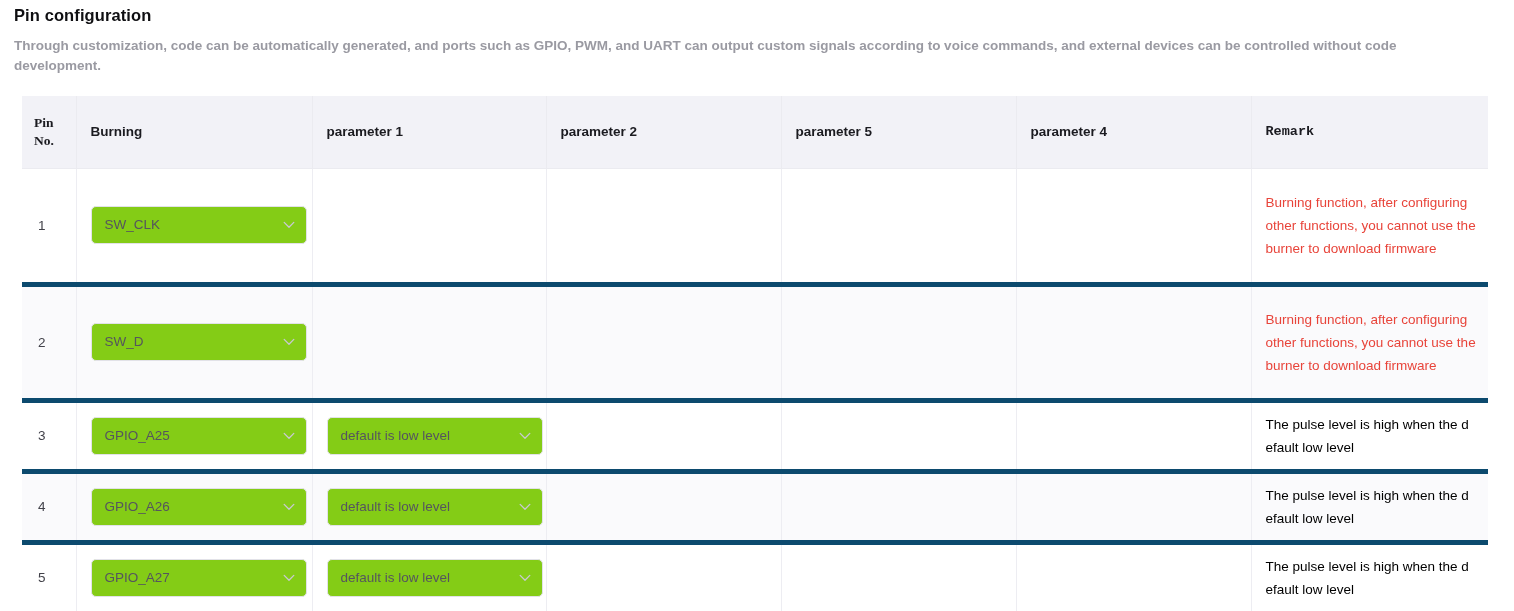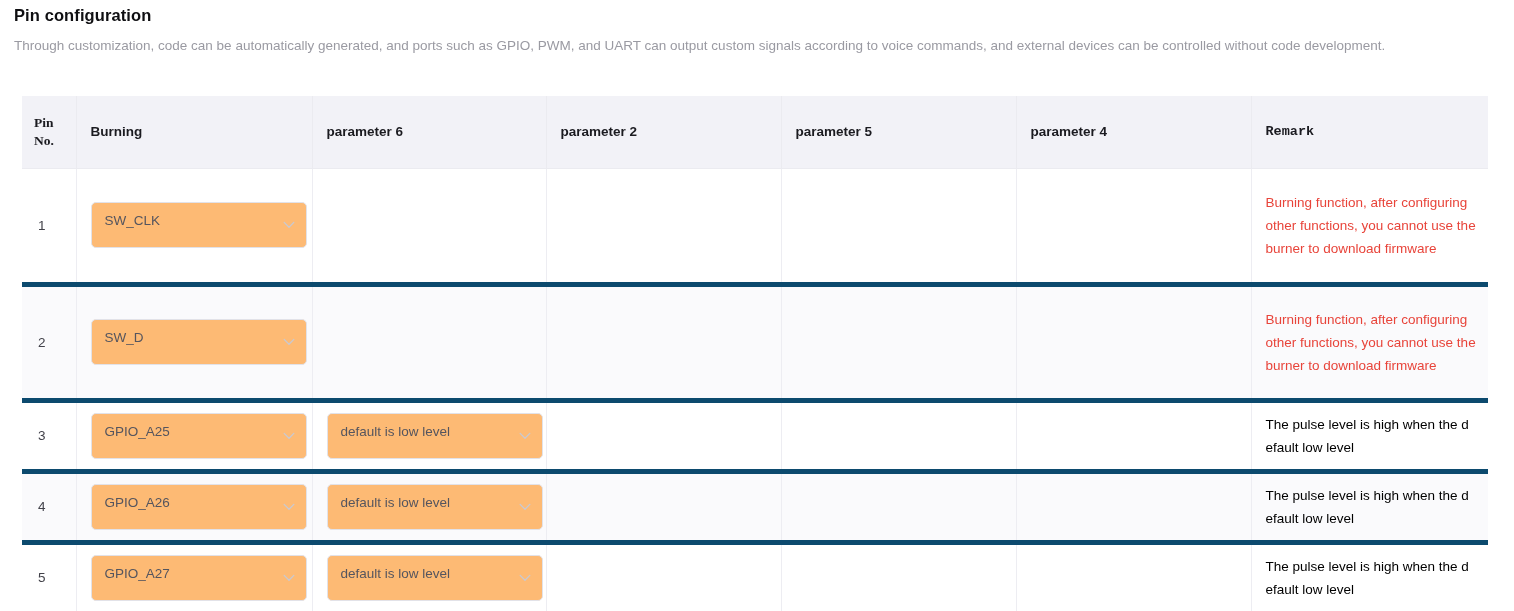--- a/index.html
+++ b/index.html
@@ -27,21 +27,21 @@
     color: #0f0f12;
     letter-spacing: 0.1px;
     line-height: 24px;
   }
   .page-desc {
     margin: 0;
     padding: 9px 40px 0 14px;
     font-size: 13.5px;
     line-height: 19.5px;
     color: #9a9aa2;
-    font-weight: 400;
+    font-weight: 700;
     max-width: 1470px;
   }
 
   
   .table-wrap {
     position: absolute;
     left: 22px;
     top: 96px;
     width: 1466px;
     background: #ffffff;
@@ -101,24 +101,24 @@
   }
 
   td.cell-tall   { height: 116px; }
   td.cell-short  { height: 71px; }
 
   
   .select {
     position: relative;
     display: block;
     width: 216px;
-    height: 46px;
+    height: 38px;
     border: 1px solid #e2e2e8;
     border-radius: 5px;
-    background: #fdba74;
+    background: #84cc16;
     cursor: pointer;
   }
   .select .sel-value {
     position: absolute;
     left: 13px;
     top: 0;
     right: 30px;
     height: 36px;
     line-height: 36px;
     font-size: 13.5px;
@@ -167,21 +167,21 @@
           <col class="c-p1">
           <col class="c-p2">
         <col class="c-p3">
           <col class="c-p4">
           <col class="c-remark">
       </colgroup>
       <thead>
         <tr>
           <th class="th-pin">Pin No.</th>
           <th>Burning</th>
-          <th>parameter 6</th>
+          <th>parameter 1</th>
           <th>parameter 2</th>
           <th>parameter 5</th>
           <th>parameter 4</th>
           <th>Remark</th>
         </tr>
       </thead>
       <tbody id="table-body">
           <tr class="row-plain">
             <td class="cell-pin cell-tall">1</td>
             <td class="cell-tall">

